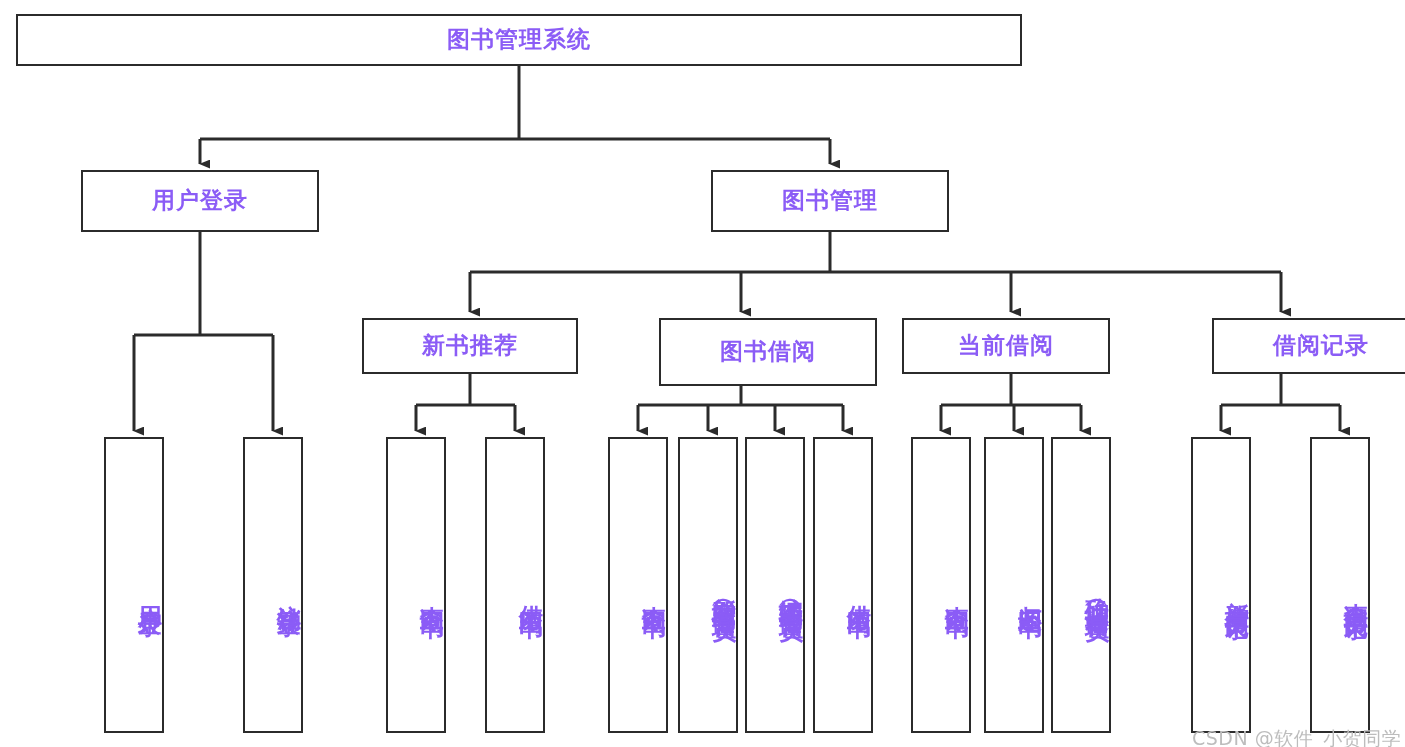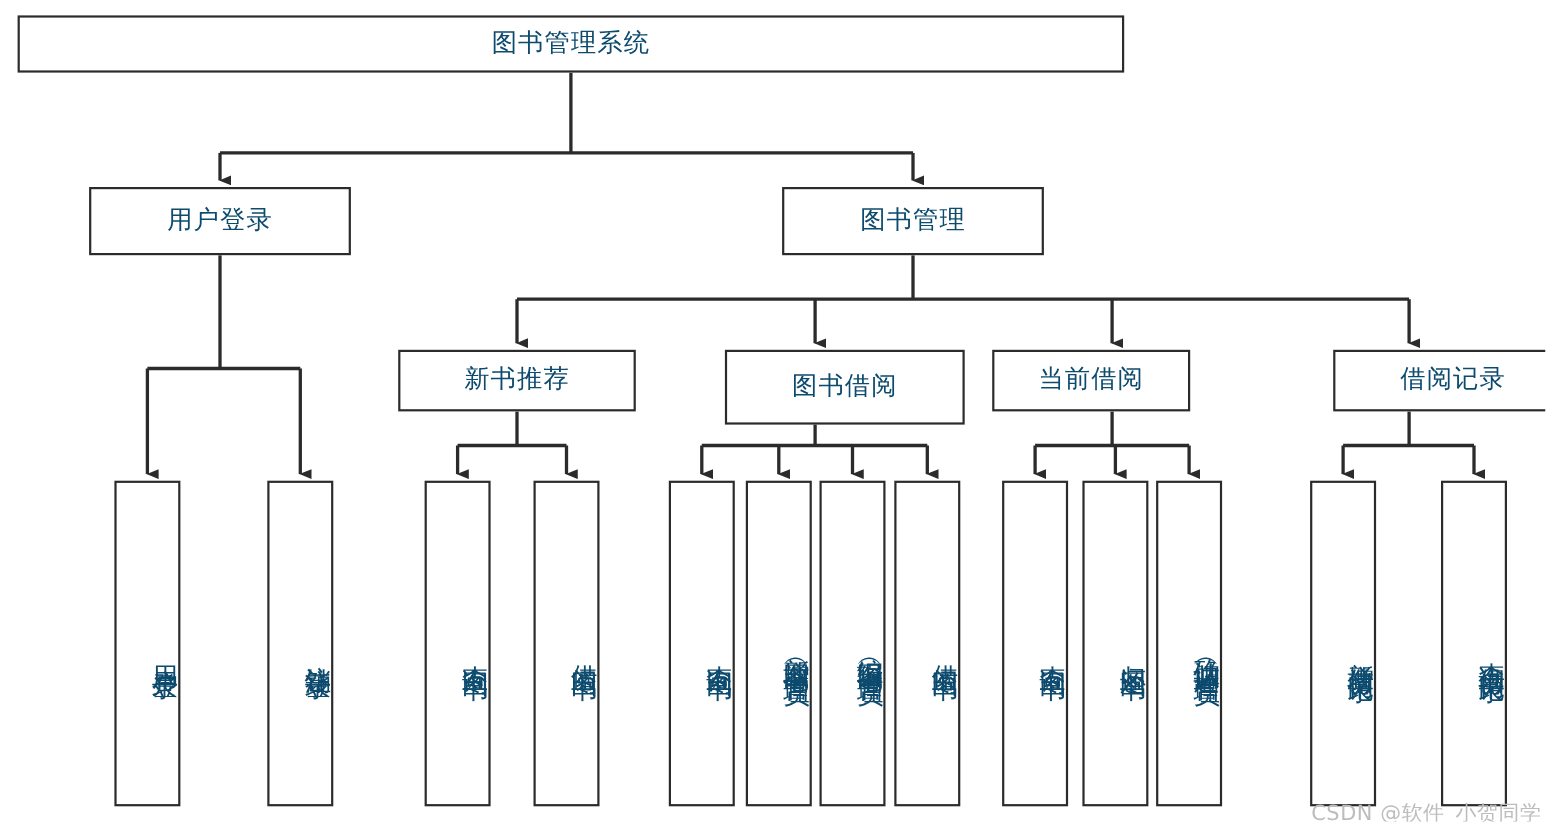--- a/index.html
+++ b/index.html
@@ -26,21 +26,22 @@
     pointer-events: none;
   }
   .node {
     position: absolute;
     box-sizing: border-box;
     background: #ffffff;
     border: 2.5px solid #2b2b2b;
     display: flex;
     align-items: center;
     justify-content: center;
-    color: #0c4a6e;
+    color: #8b5cf6;
+    font-weight: bold;
   }
   .node.horiz {
     font-size: 23px;
     letter-spacing: 1px;
     line-height: 1.1;
   }
   .node.vert {
     writing-mode: vertical-rl;
     text-orientation: upright;
     font-size: 24px;
@@ -131,21 +132,21 @@
   <div class="node horiz" style="left:711px; top:170px; width:238px; height:62px;">
     <span>图书管理</span>
   </div>
 
   <div class="node horiz" style="left:362px; top:318px; width:216px; height:56px;">
     <span>新书推荐</span>
   </div>
   <div class="node horiz" style="left:640px; top:318px; width:218px; height:68px;margin-left:19px;">
     <span>图书借阅</span>
   </div>
-  <div class="node horiz" style="left:902px; top:318px; width:180px; height:56px;">
+  <div class="node horiz" style="left:902px; top:318px; width:208px; height:56px;">
     <span>当前借阅</span>
   </div>
   <div class="node horiz" style="left:1212px; top:318px; width:218px; height:56px;">
     <span>借阅记录</span>
   </div>
 
   <div class="node vert" style="left:104px; top:437px; width:60px; height:296px;">
     <span class="vtext">用户登录</span>
   </div>
   <div class="node vert" style="left:243px; top:437px; width:60px; height:296px;">

